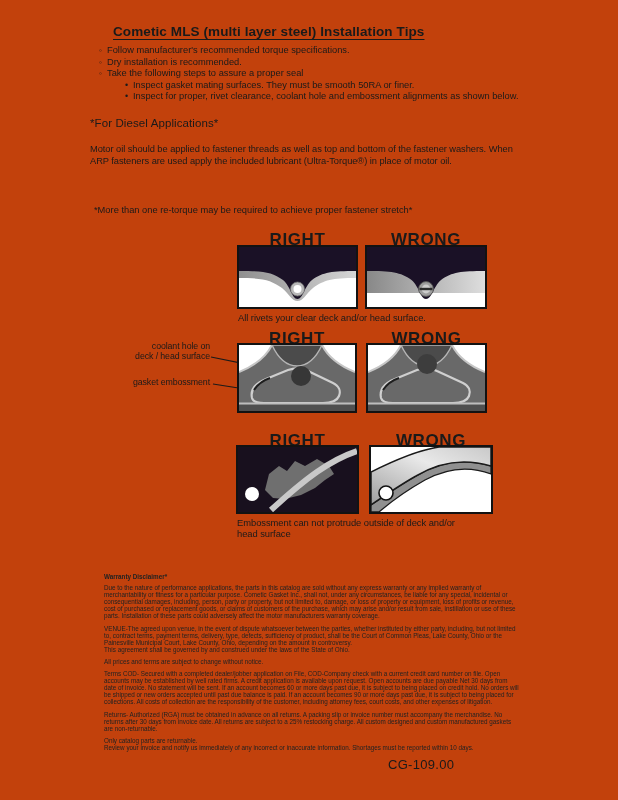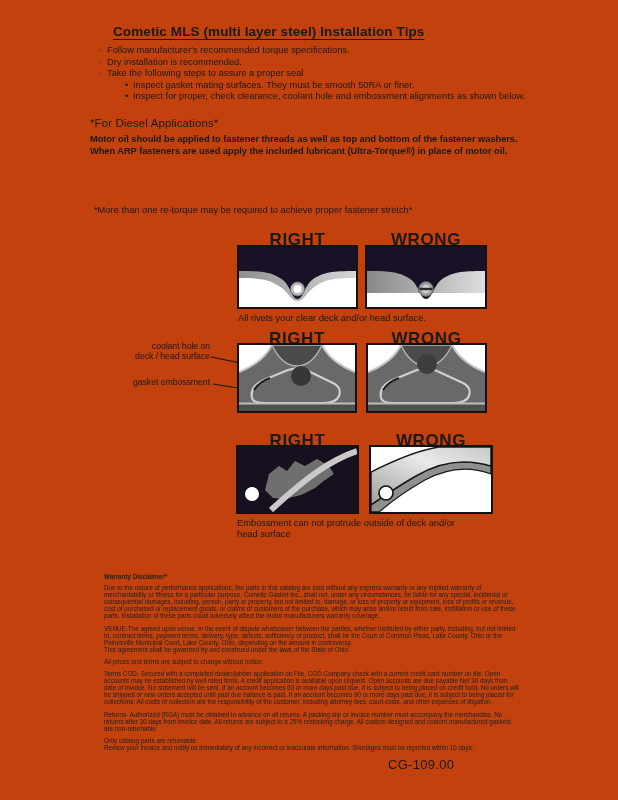--- a/index.html
+++ b/index.html
@@ -13,21 +13,21 @@
     left:113px;top:24px;font-size:13.5px;font-weight:bold;
     text-decoration:underline;text-underline-offset:3px;letter-spacing:0.1px;
   }
   .tips{left:99px;top:45px;font-size:9.3px;line-height:11.6px;width:440px;}
   .tip-row{display:flex;}
   .tip-bullet{width:8px;flex:none;font-size:8px;line-height:11.6px;}
   .tip-sub{padding-left:26px;}
   .tip-sub .tip-bullet{font-size:9px;}
   .diesel-heading{left:90px;top:117px;font-size:11.5px;font-weight:normal;letter-spacing:0.1px;}
   .bodypara{font-size:9.3px;line-height:11.7px;width:436px;letter-spacing:-0.05px;}
-  .p1{left:90px;top:134px;font-weight:bold;}
+  .p1{left:90px;top:144px;}
   .p2{left:90px;top:162px;}
   .note{left:94px;top:205px;font-size:9.3px;}
   .rw-label{font-size:17px;font-weight:bold;text-align:center;letter-spacing:0.6px;}
   .dbox{border:2px solid #121212;background:#fff;box-sizing:border-box;}
   .dbox svg{display:block;}
   .caption{font-size:9.4px;line-height:11px;letter-spacing:-0.05px;}
   .ptr-label{font-size:8.8px;line-height:9.6px;text-align:right;width:96px;letter-spacing:-0.1px;}
   .legal{left:104px;top:573px;width:415px;font-size:6.3px;line-height:7.1px;color:#222;}
   .legal .lg-head{font-weight:bold;margin:0 0 4px 0;}
   .legal p{margin:0 0 5px 0;}
@@ -53,21 +53,21 @@
     <div class="tip-row">
       <span class="tip-bullet">◦</span>
       <span>Take the following steps to assure a proper seal</span>
     </div>
     <div class="tip-row tip-sub">
       <span class="tip-bullet">•</span>
       <span>Inspect gasket mating surfaces.  They must be smooth 50RA or finer.</span>
     </div>
     <div class="tip-row tip-sub">
       <span class="tip-bullet">•</span>
-      <span>Inspect for proper, check clearance, coolant hole and embossment alignments as shown below.</span>
+      <span>Inspect for proper, rivet clearance, coolant hole and embossment alignments as shown below.</span>
     </div>
   </div>
 
   <div class="abs diesel-heading">*For Diesel Applications*</div>
   <div class="abs bodypara p1">Motor oil should be applied to fastener threads as well as top and bottom of the fastener washers. When ARP fasteners are used apply the included lubricant (Ultra-Torque®) in place of motor oil.</div>
   <div class="abs note">*More than one re-torque may be required to achieve proper fastener stretch*</div>
 
   <div class="abs rw-label" style="left:237px;top:230px;width:121px;">RIGHT</div>
   <div class="abs rw-label" style="left:365px;top:230px;width:122px;">WRONG</div>
 

